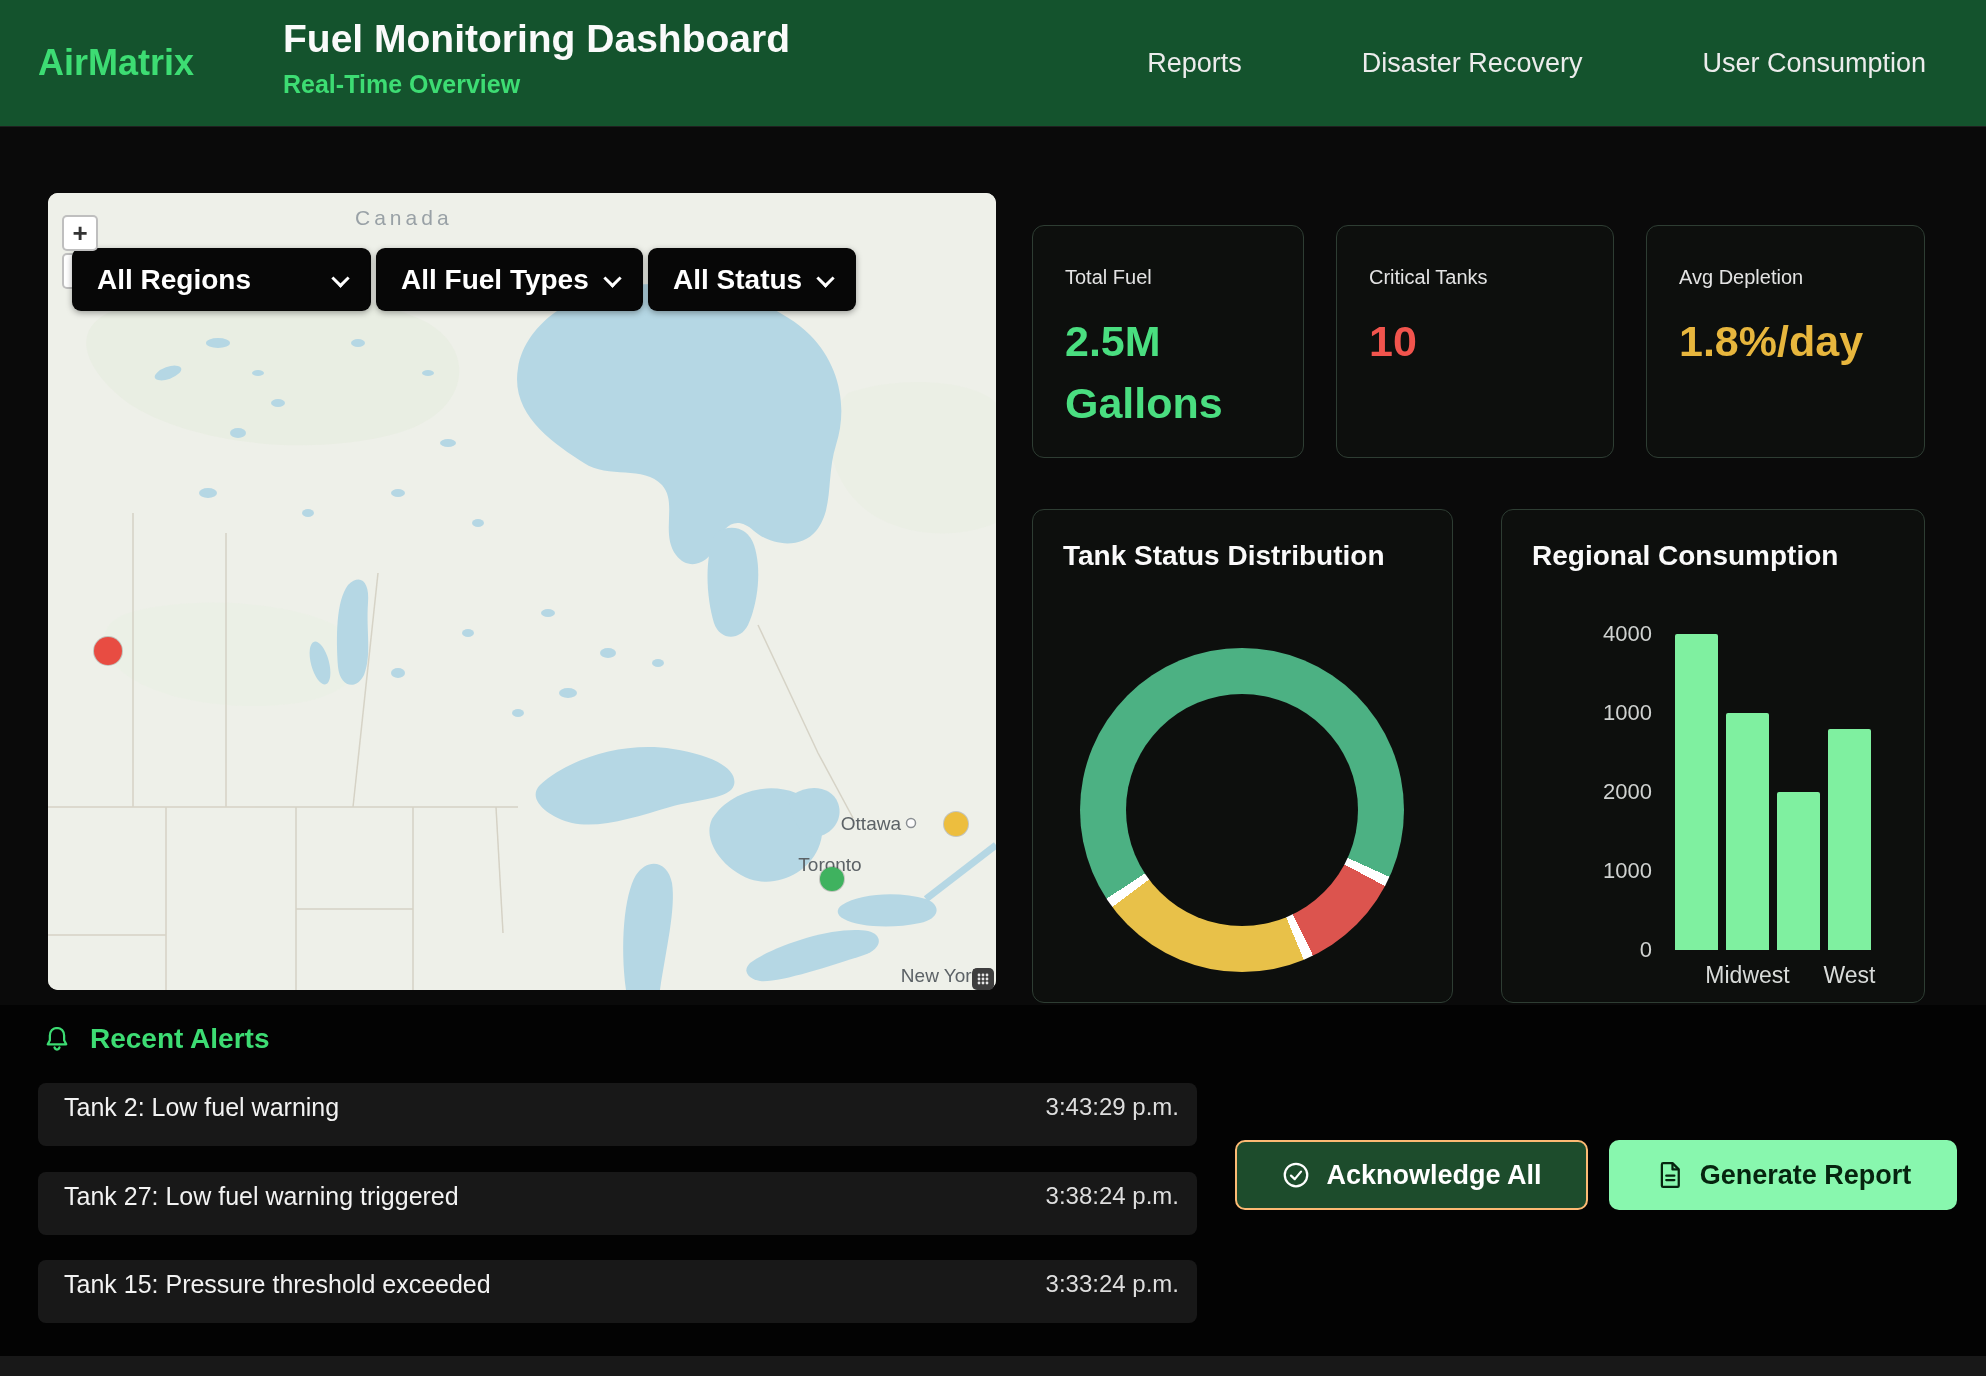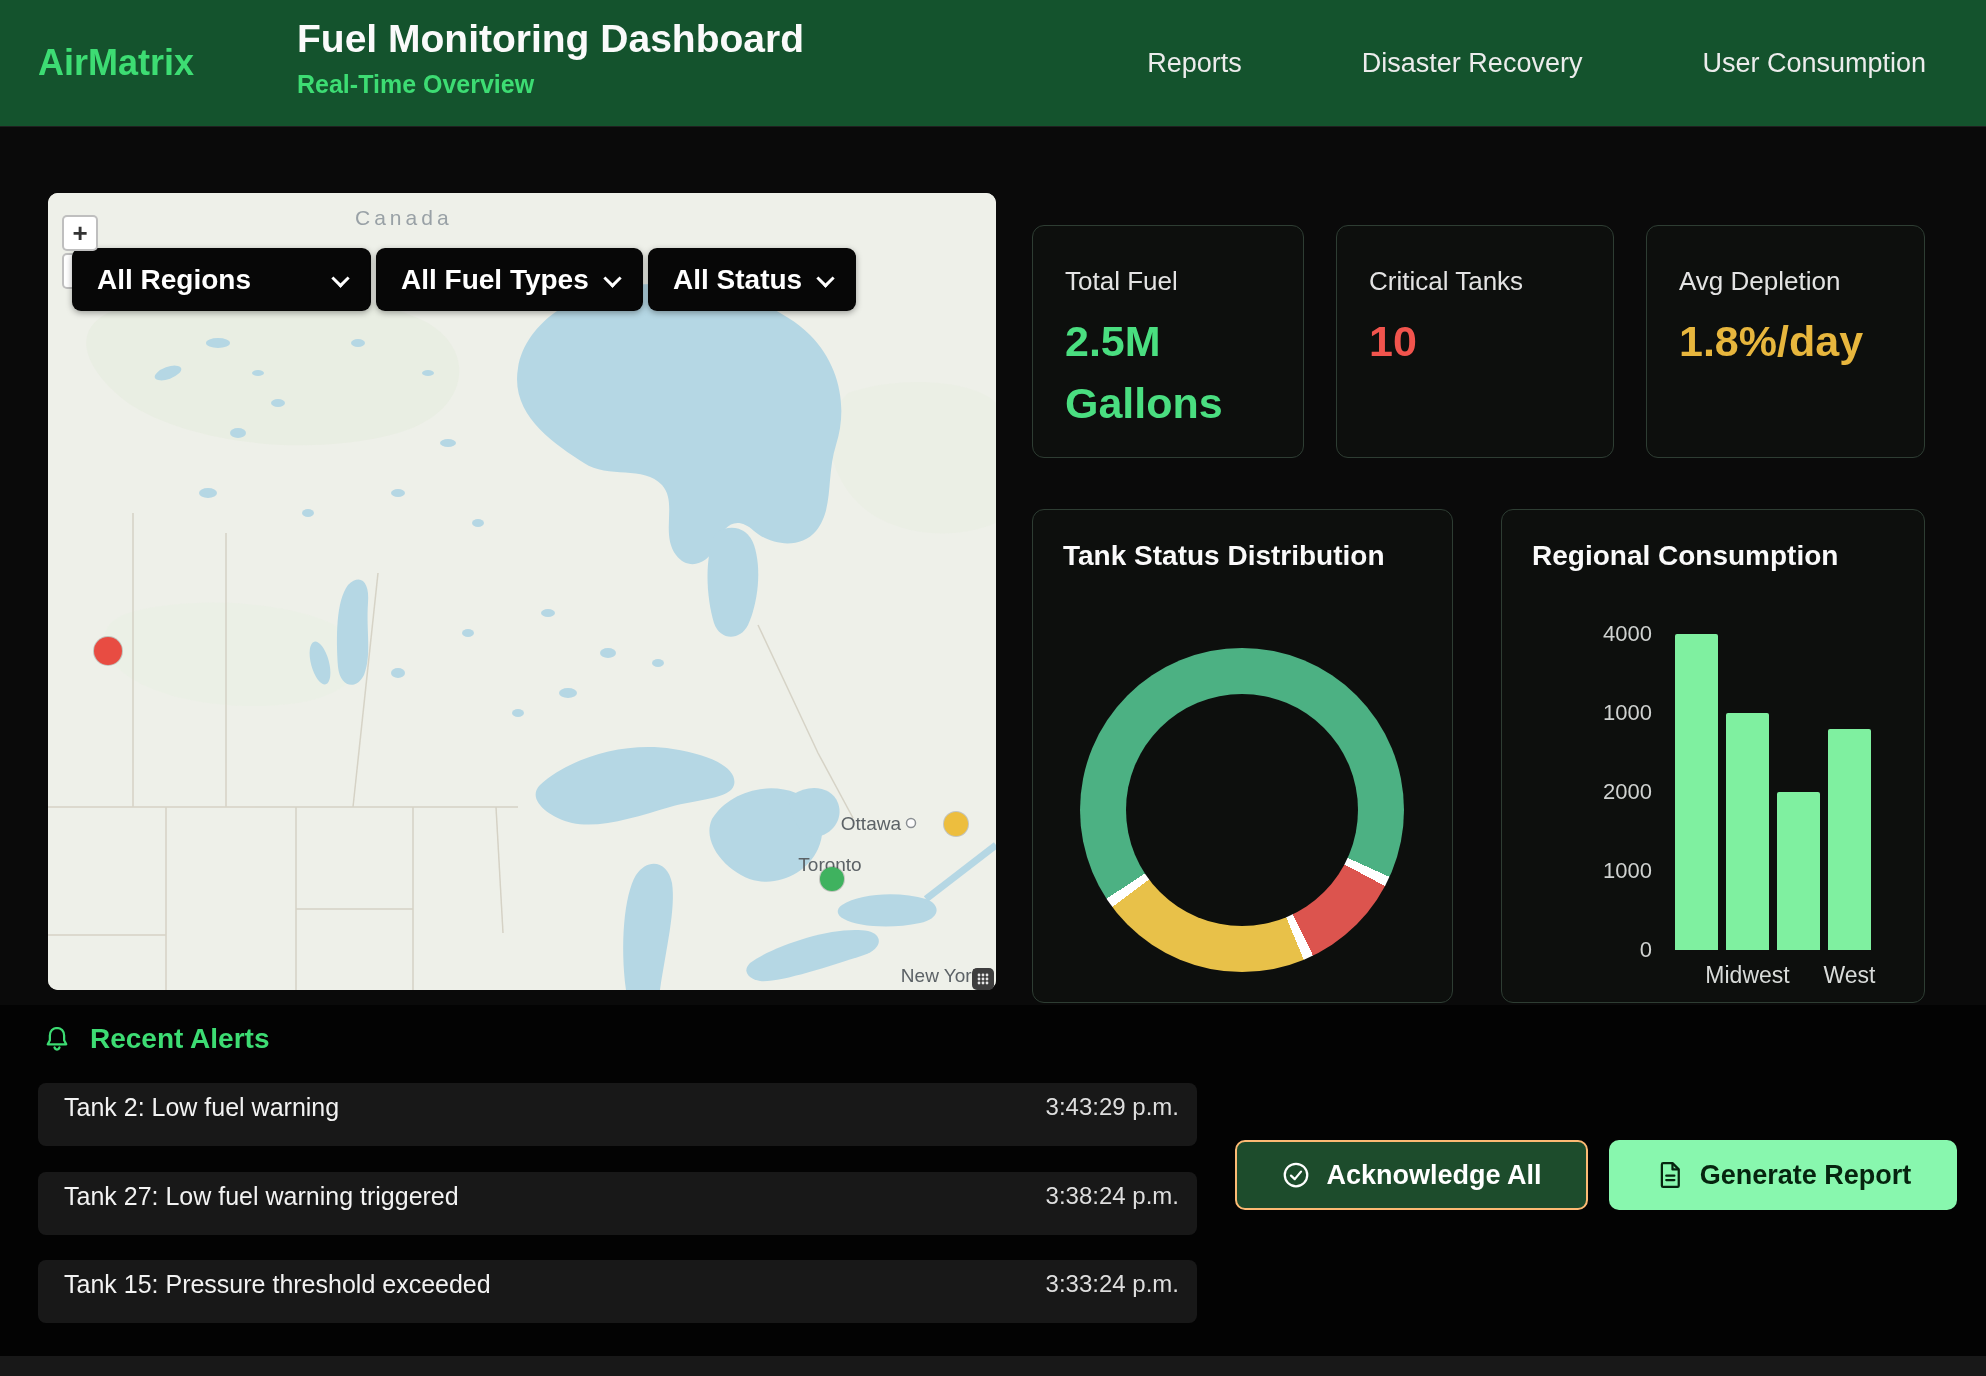--- a/index.html
+++ b/index.html
@@ -7,21 +7,21 @@
   body {
     width:1986px; height:1376px; position:relative; overflow:hidden;
     font-family:"Liberation Sans","DejaVu Sans",sans-serif;
     background:#0a0a0a; color:#fff;
   }
   
   .header { position:absolute; left:0; top:0; width:1986px; height:127px;
             background:#14532d; border-bottom:1px solid #1f1f1f; z-index:20; }
   .brand { position:absolute; left:38px; top:42px; font-size:36px; font-weight:bold;
            color:#3ddc73; cursor:pointer; }
-  .title-block { position:absolute; left:283px; top:17px;margin-left:14px; }
+  .title-block { position:absolute; left:283px; top:17px; }
   .page-title { font-size:39px; font-weight:bold; color:#fafafa; }
   .page-subtitle { margin-top:9px; font-size:25px; font-weight:bold; color:#3ddc73; }
   .nav { position:absolute; right:60px; top:0; height:127px; display:flex;
          align-items:center; gap:120px; }
   .nav-item { font-size:27px; color:#ececec; cursor:pointer; white-space:nowrap; }
 
   
   .map { position:absolute; left:48px; top:193px; width:948px; height:797px;
          background:#eef0e9; border-radius:10px; overflow:hidden; }
   .map-svg { position:absolute; left:0; top:0; width:948px; height:797px; }
@@ -53,21 +53,21 @@
   .resize-grip { position:absolute; left:972px; top:968px; width:22px; height:22px;
                  background:#3e3e3e; border-radius:5px; z-index:25; cursor:nwse-resize;
                  display:flex; align-items:center; justify-content:center; }
 
   
   .card { position:absolute; background:#0d0f0d; border:1px solid #2e3d33;
           border-radius:12px; }
   .stat-card-1 { left:1032px; top:225px; width:272px; height:233px; }
   .stat-card-2 { left:1336px; top:225px; width:278px; height:233px; }
   .stat-card-3 { left:1646px; top:225px; width:279px; height:233px; }
-  .stat-label { position:absolute; left:32px; top:40px; font-size:26px; color:#e3e3e3; }
+  .stat-label { position:absolute; left:32px; top:40px; font-size:20px; color:#e3e3e3; }
   .stat-value { position:absolute; left:32px; top:84px; width:185px;
                 font-size:43px; font-weight:bold; line-height:1.45; }
   .donut-card { left:1032px; top:509px; width:421px; height:494px; }
   .bar-card   { left:1501px; top:509px; width:424px; height:494px; }
   .card-title { position:absolute; left:30px; top:30px; font-size:28px;
                 font-weight:bold; color:#fafafa; }
 
   
   .donut { position:absolute; left:47px; top:138px; width:324px; height:324px;
            border-radius:50%; cursor:default; }

